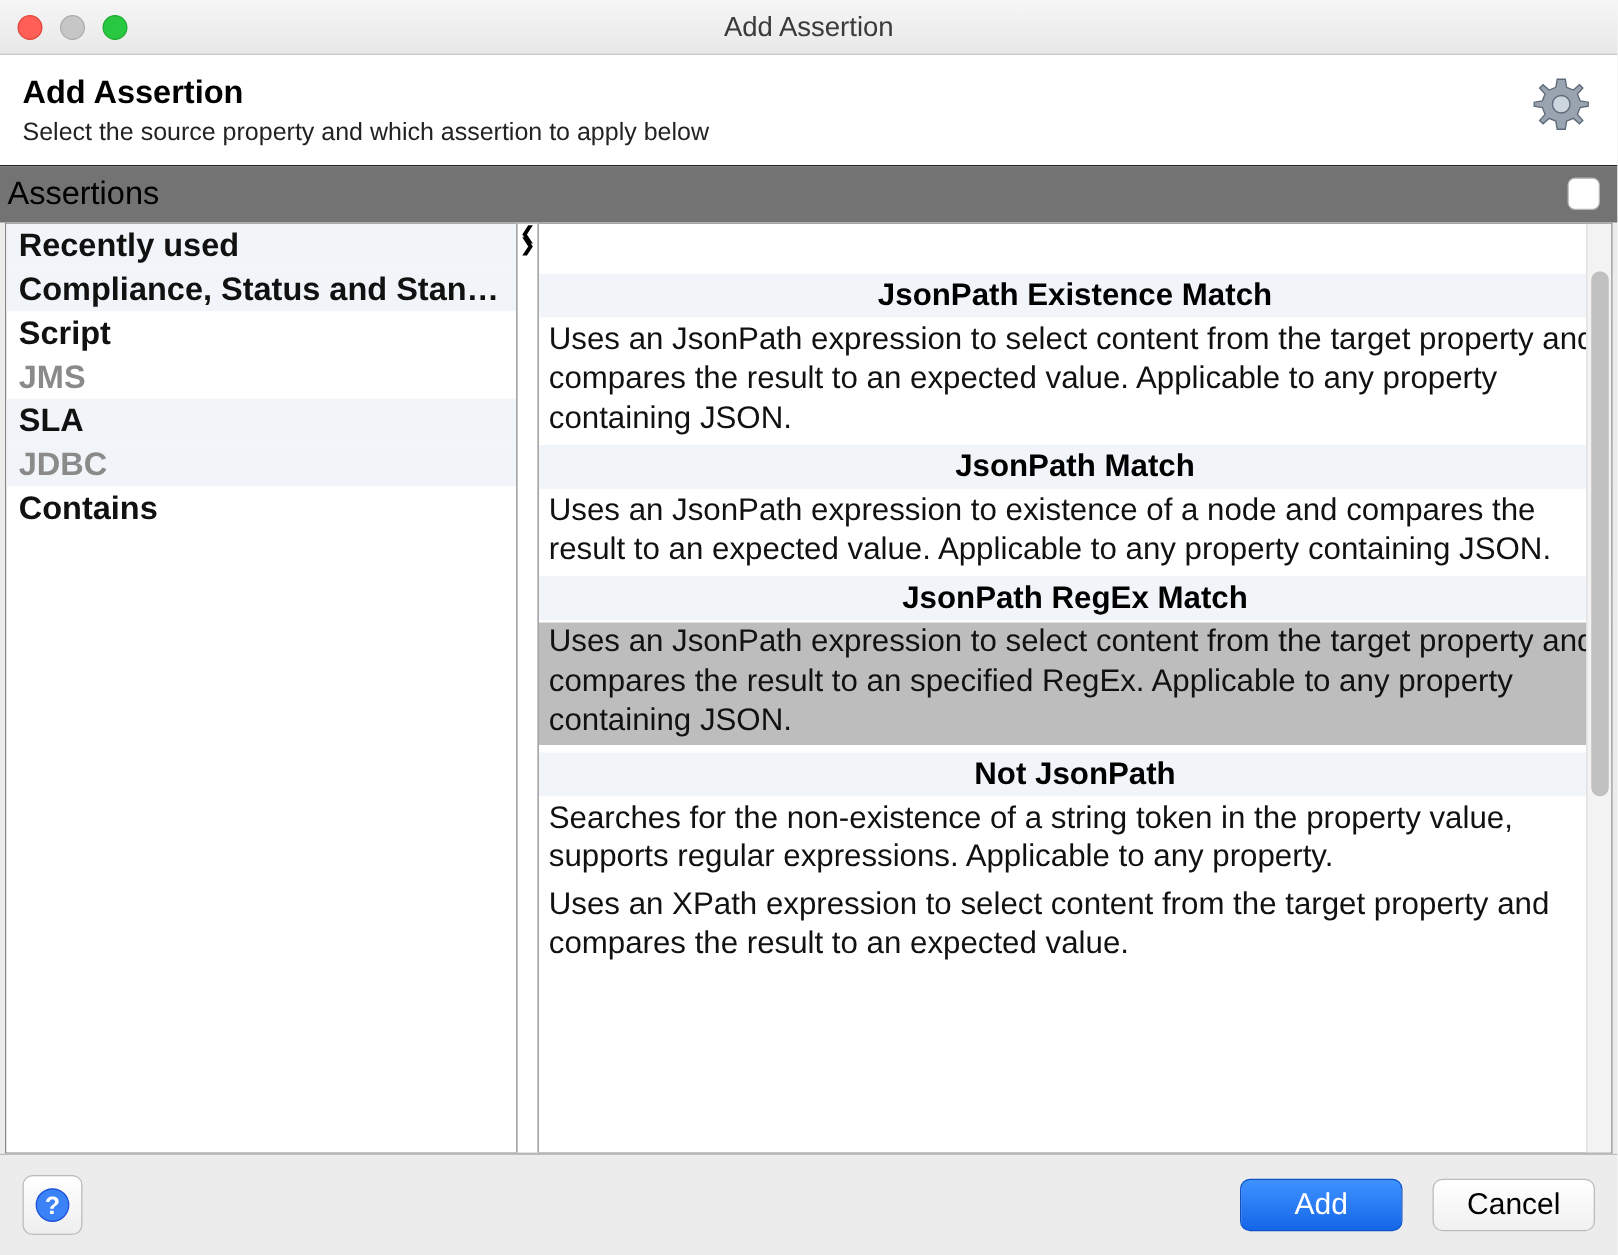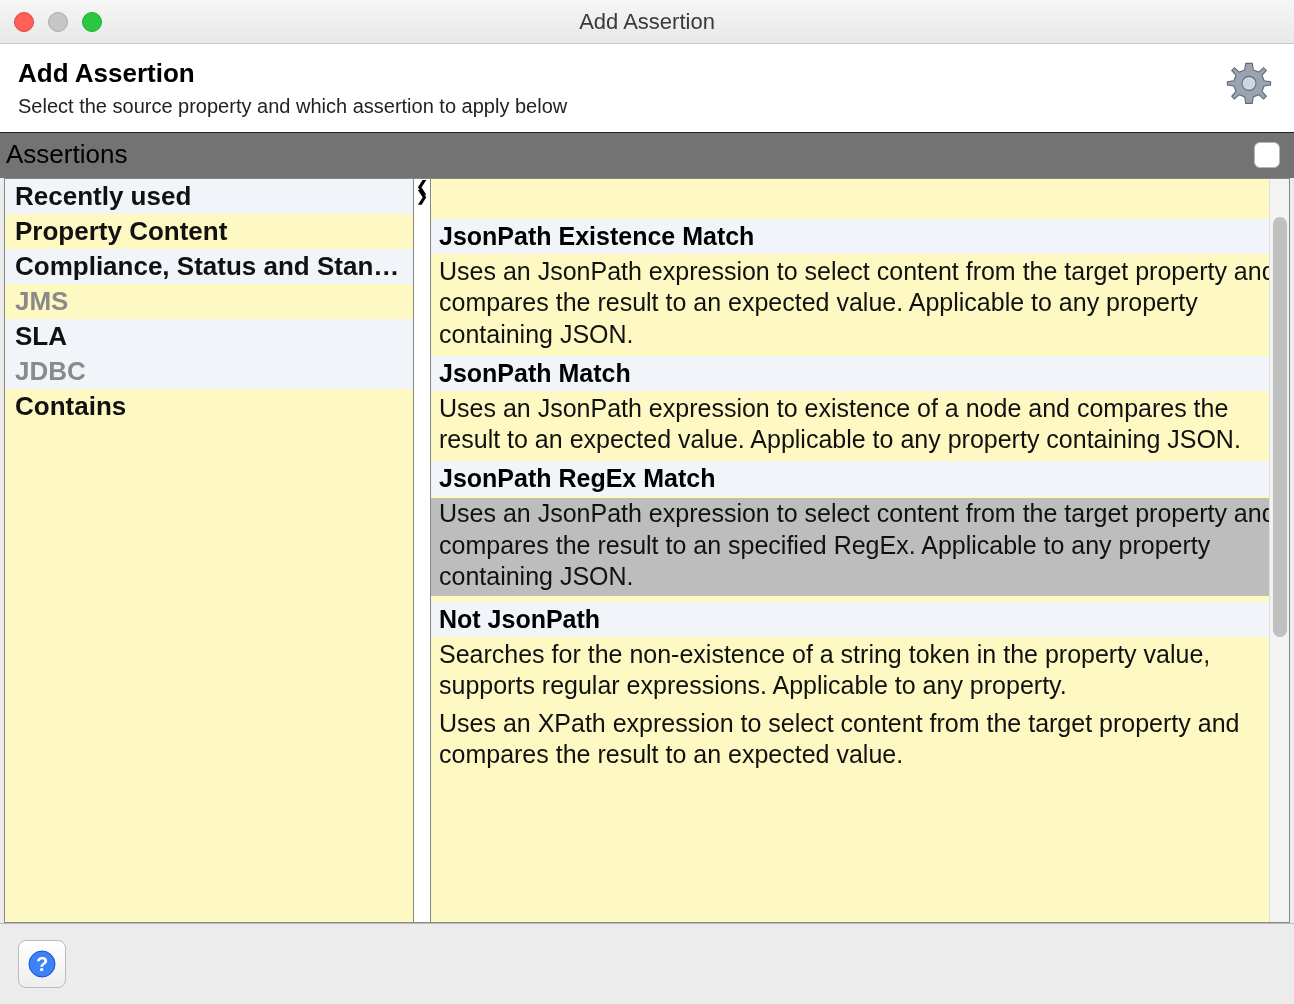--- a/index.html
+++ b/index.html
@@ -45,21 +45,21 @@
   background: #737373;
   display: flex; align-items: center; justify-content: space-between;
   padding: 6px 14px 8px 6px;
 }
 .toolbar-left { font-size: 26px; }
 .hide-desc { display: flex; align-items: center; gap: 10px; font-size: 26px; }
 .checkbox {
   width: 26px; height: 26px; border: 1.5px solid #b5b5b5; border-radius: 6px; background: #fff;
 }
 .content {
-  flex: 1; display: flex; background: #fef9c3;
+  flex: 1; display: flex; background: #ffffff;
   border: 1.5px solid #888; margin: 0 4px;
   min-height: 0;
 }
 .categories {
   width: 408px; border-right: 0; overflow: hidden;
 }
 .cat-item {
   padding: 2px 10px; font-size: 26px; font-weight: 700;
   white-space: nowrap; overflow: hidden; text-overflow: ellipsis;
   color: #111;
@@ -70,21 +70,21 @@
   width: 18px; background: #fff; border-left: 1.5px solid #888; border-right: 1.5px solid #888;
   display: flex; flex-direction: column; align-items: center; padding-top: 2px; gap: 0;
   font-size: 14px; line-height: 10px; font-weight: 900; user-select: none;
 }
 .assertions {
   flex: 1; overflow-y: auto; padding: 0; position: relative;
 }
 .assert-item { padding: 0 8px 6px 8px; }
 .assert-title {
   font-size: 25px; font-weight: 700; background: #f1f5f9;
-  padding: 3px 8px; margin: 0 -8px 2px -8px;
+  padding: 3px 8px; margin: 0 -8px 2px -8px; text-align: center;
 }
 .assert-desc { font-size: 25px; color: #111; line-height: 1.25; }
 .assert-item.selected .assert-desc-wrap {
   background: #bdbdbd; margin: 0 -8px; padding: 0 8px 4px 8px;
 }
 .top-spacer { height: 40px; }
 .scrollbar-track {
   position: absolute; right: 0; top: 0; width: 20px; height: 100%;
   background: #f3f3f3; border-left: 1px solid #ddd;
 }
@@ -139,22 +139,22 @@
 <div class="toolbar">
   <div class="toolbar-left">Assertions</div>
   <label class="hide-desc">
     <span class="checkbox"></span>
   </label>
 </div>
 
 <div class="content">
   <div class="categories" id="categories">
       <div class="cat-item alt">Recently used</div>
-      <div class="cat-item">Property Content</div>
       <div class="cat-item alt">Compliance, Status and Stand…</div>
+      <div class="cat-item">Script</div>
       <div class="cat-item disabled">JMS</div>
       <div class="cat-item alt">SLA</div>
       <div class="cat-item alt disabled">JDBC</div>
       <div class="cat-item">Contains</div>
     </div>
   <div class="splitter">
     <span>❮</span>
     <span>❯</span>
   </div>
   <div class="assertions" id="assertions">
@@ -194,13 +194,17 @@
     </div>
 </div>
 
 <div class="footer">
   <div class="help-btn">
     <svg width="30" height="30" viewBox="0 0 30 30">
       <circle cx="15" cy="15" r="13" fill="#3b82f6" stroke="#1d4ed8" stroke-width="1"></circle>
       <text x="15" y="22" text-anchor="middle" font-size="20" font-weight="700" fill="#fff">?</text>
     </svg>
   </div>
+  <div class="footer-actions">
+    <div class="btn primary">Add</div>
+    <div class="btn">Cancel</div>
+  </div>
 </div>
 
 </body></html>

